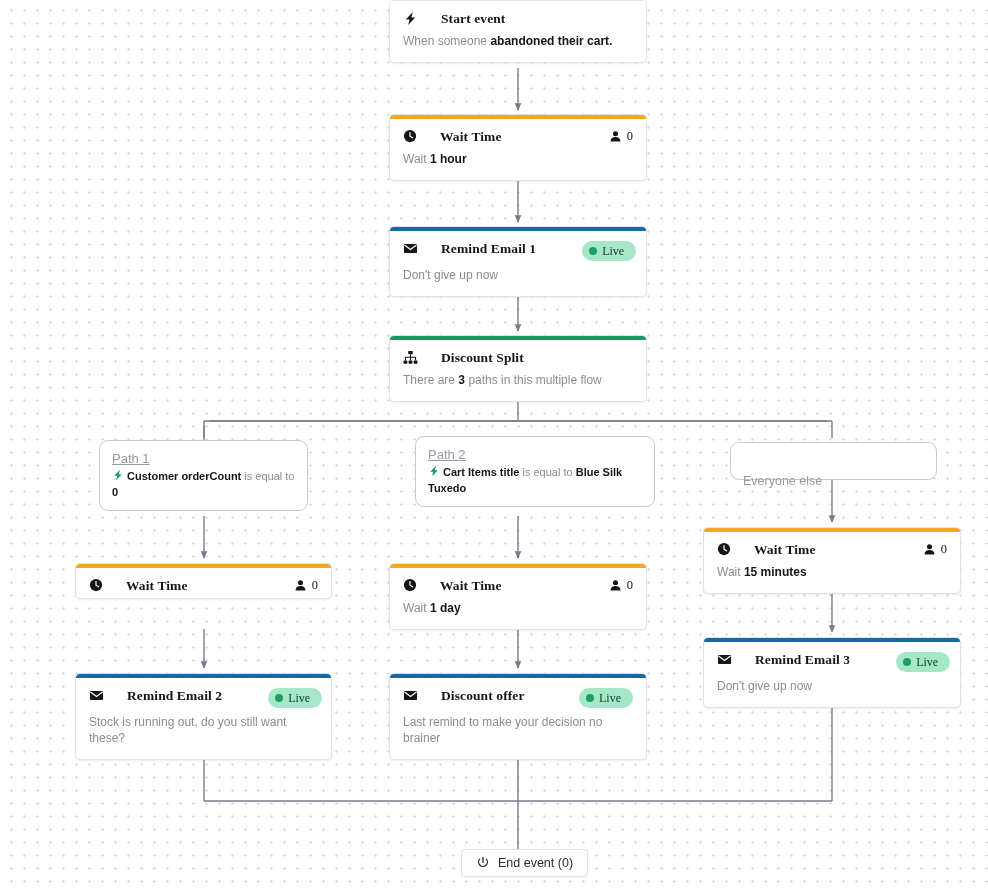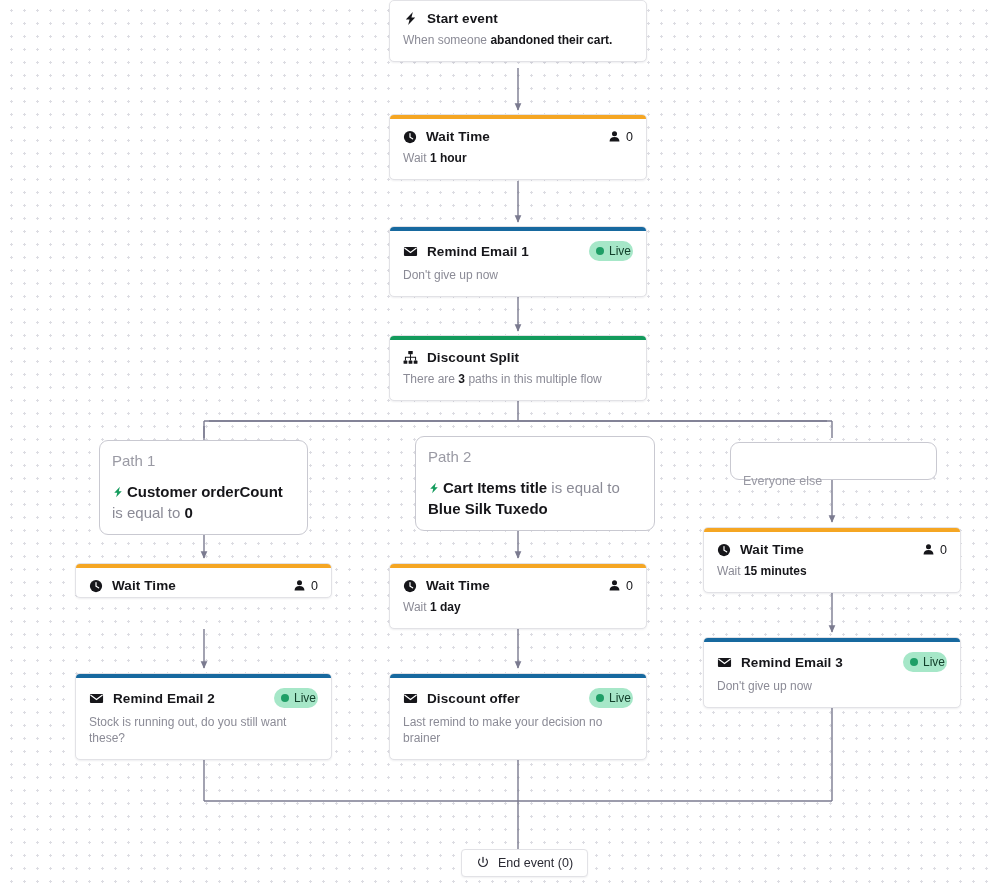--- a/index.html
+++ b/index.html
@@ -27,64 +27,65 @@
     border-radius: 5px;
     box-shadow: 0 1px 2px rgba(20,20,40,.07);
     overflow: hidden;
   }
   .accent { height: 4px; width: 100%; display: block; }
   .accent.orange { background: #f5a623; }
   .accent.blue   { background: #17699f; }
   .accent.green  { background: #139b5c; }
 
   .node-head {
-    display: flex; align-items: center;
+    display: flex; align-items: flex-start;
     padding: 10px 13px 4px 13px;
-    gap: 9px;
+    gap: 23px;
+    font-family: Liberation Serif, serif;
   }
   .node-title {
     font-size: 13.5px; font-weight: bold; color: #16161a;
     letter-spacing: .1px; white-space: nowrap;
   }
   .spacer { flex: 1 1 auto; }
   .node-body {
     padding: 3px 13px 12px 13px;
     font-size: 12px; color: #8b8b96; line-height: 1.32;
   }
   .node-body b { color: #16161a; font-weight: bold; }
 
   
   .icn { display: inline-flex; align-items: center; justify-content: center; flex: 0 0 auto; }
   .icn svg { display: block; }
 
   
   .live-badge {
     display: inline-flex; align-items: center; gap: 5px;
     background: #a6e7c8; color: #12402b;
-    border-radius: 11px; padding: 2px 2px 2px 7px;
+    border-radius: 11px; padding: 2px 12px 2px 7px;
     font-size: 12px; line-height: 16px;
   }
   .live-dot { width: 8px; height: 8px; border-radius: 50%; background: #1e9e66; }
 
   .count-badge {
     display: inline-flex; align-items: center; gap: 5px;
     font-size: 12.5px; color: #16161a;
   }
 
   
   .pathbox {
     position: absolute;
     background: #ffffff;
     border: 1px solid #c9c9d1;
     border-radius: 9px;
     padding: 9px 12px 10px 12px;
   }
-  .path-label { font-size: 15px; color: #9a9aa4; line-height: 1.4; }
+  .path-label { font-size: 13px; color: #9a9aa4; line-height: 1.4; text-decoration: underline; }
   .path-cond {
-    font-size: 15px; color: #8b8b96; line-height: 1.42; margin-top: 10px;
+    font-size: 11px; color: #8b8b96; line-height: 1.42; margin-top: 1px;
   }
   .path-cond b { color: #16161a; font-weight: bold; }
   .path-cond .bolt { margin-right: 3px; vertical-align: -1px; }
   .empty-label { font-size: 12.5px; color: #9a9aa4; margin-top: 40px; }
 
   
   .end-node {
     position: absolute;
     background: #ffffff;
     border: 1px solid #e2e2e6;

